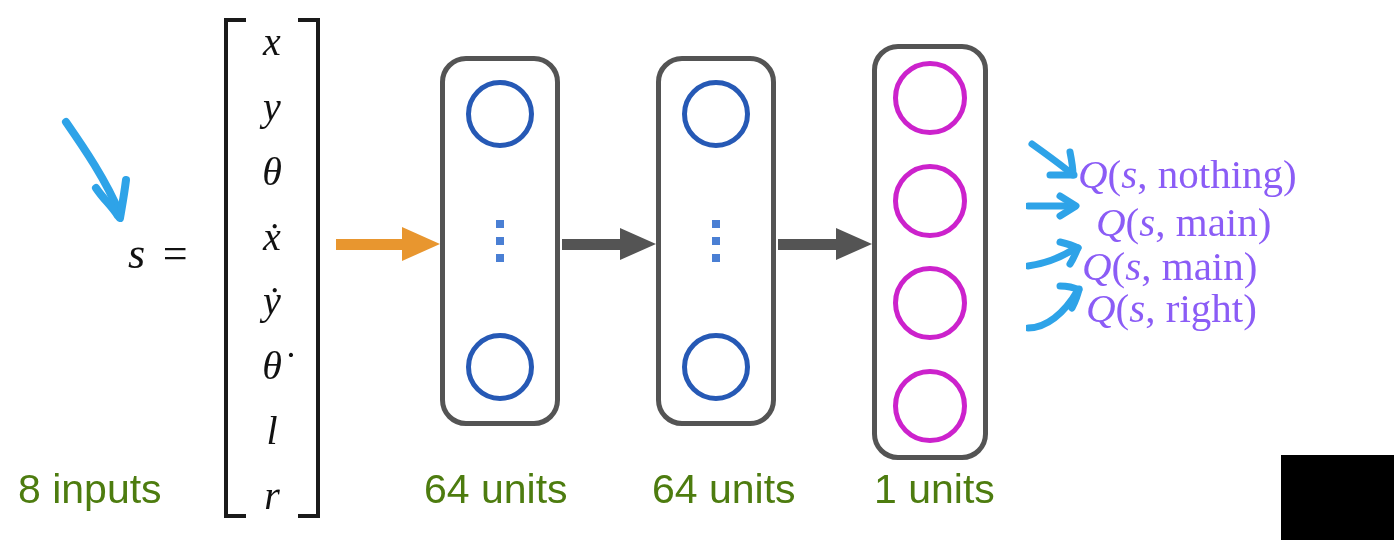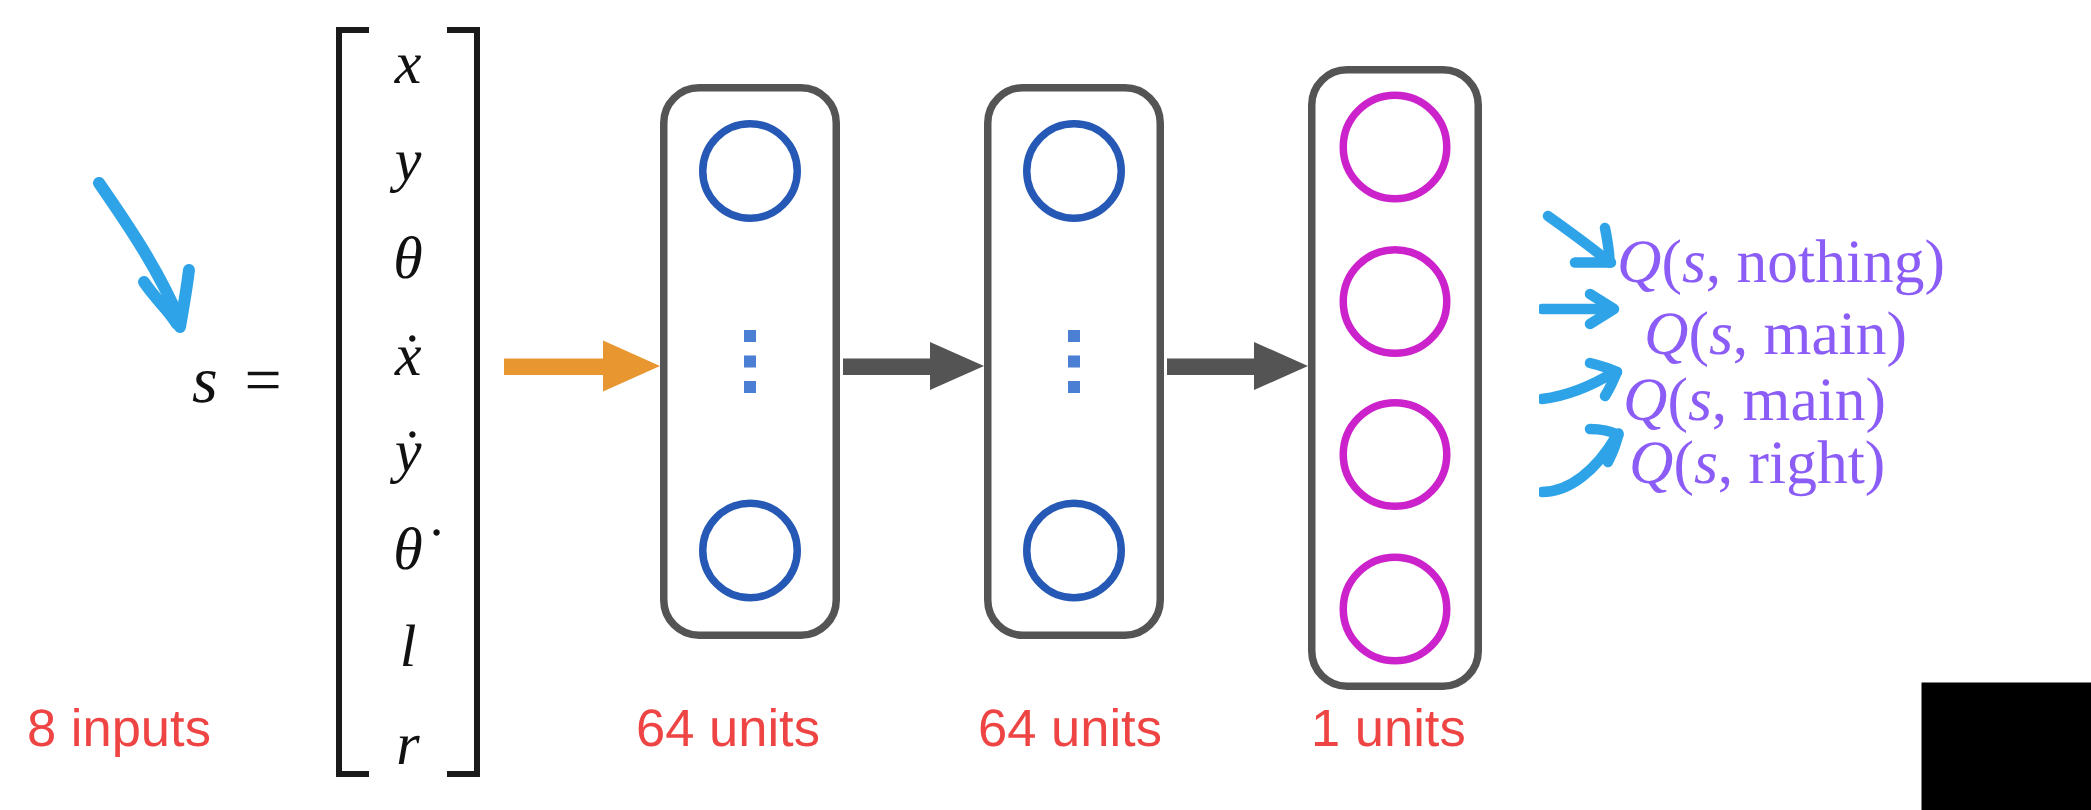--- a/index.html
+++ b/index.html
@@ -161,22 +161,22 @@
   .q-label .svar { font-style: italic; }
   #q-label-nothing { left: 1078px; top: 150px; }
   #q-label-left    { left: 1096px; top: 198px; }
   #q-label-main    { left: 1082px; top: 242px; }
   #q-label-right   { left: 1086px; top: 284px; text-align: center; }
 
   
   .caption {
     position: absolute;
     font-family: "Liberation Sans", sans-serif;
-    font-size: 35px;
-    color: #ef4444;
+    font-size: 41px;
+    color: #4d7c0f;
     white-space: nowrap;
   }
   #caption-inputs   { left: 18px;  top: 466px; }
   #caption-hidden-1 { left: 424px; top: 466px; }
   #caption-hidden-2 { left: 652px; top: 466px; }
   #caption-output   { left: 874px; top: 466px; }
 
   
   #black-block {
     position: absolute;

